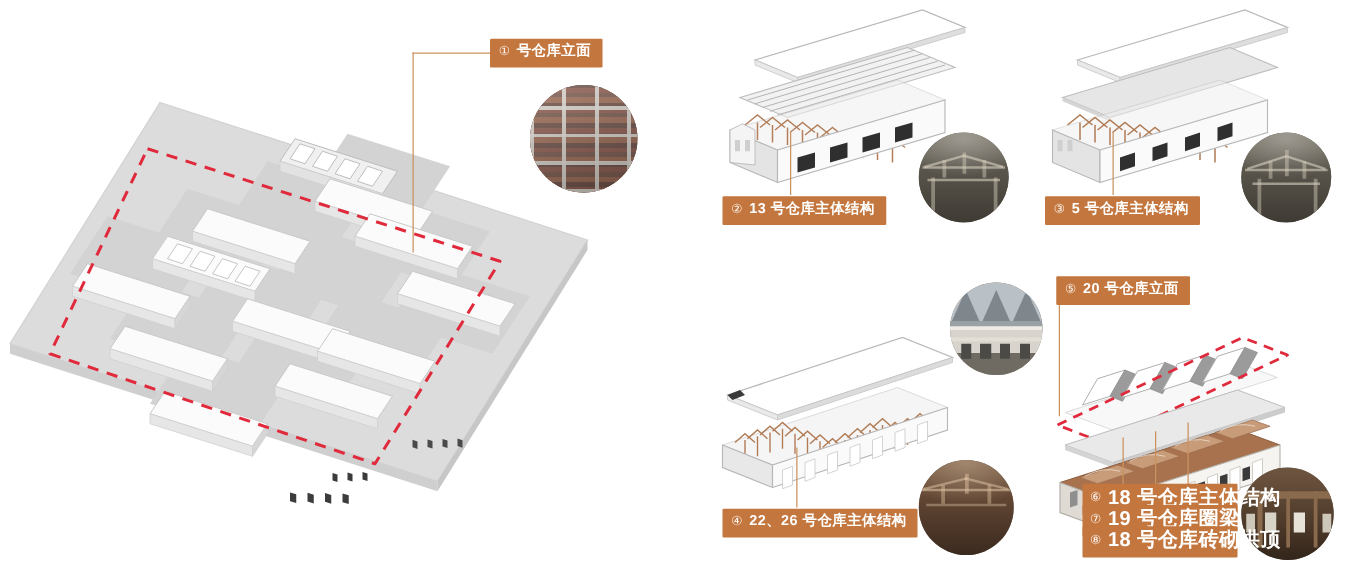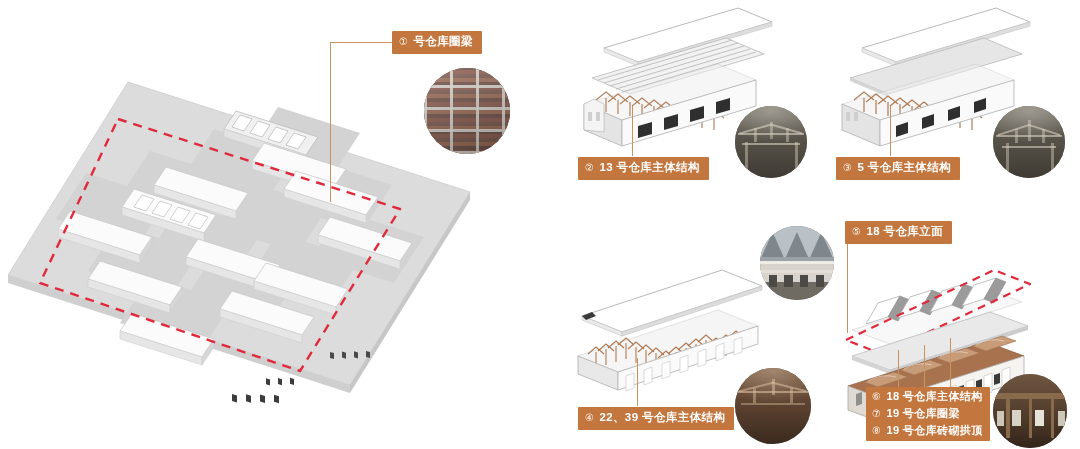--- a/index.html
+++ b/index.html
@@ -31,21 +31,21 @@
   }
   .chip .num{
     display:inline-block;
     font-size:10px;
     font-weight:normal;
     line-height:1;
     opacity:.95;
   }
   .chip .txt{font-size:11.5px;}
   .chip.sm{padding:4px 8px 5px 6px;}
-  .chip.sm .txt{font-size:11px;}
+  .chip.sm .txt{font-size:16px;}
 
   
   .lead{position:absolute;background:#c9935f;}
   .lead.v{width:1px;}
   .lead.h{height:1px;}
 
   
   .photo{
     position:absolute;
     border-radius:50%;
@@ -541,51 +541,51 @@
     <div class="archband" style="left:78%;top:26%;width:5%;height:60%;"></div>
     <div class="opening" style="left:26%;top:48%;width:12%;height:22%;background:#d8d3c7;"></div>
     <div class="opening" style="left:57%;top:48%;width:12%;height:22%;background:#e6e2d8;"></div>
     <div class="opening" style="left:6%;top:50%;width:9%;height:20%;background:#cdc7ba;"></div>
     <div class="opening" style="left:88%;top:50%;width:9%;height:20%;background:#cdc7ba;"></div>
   </div>
 </div>
 
 <div class="chip" style="left:392px;top:31px;">
   <span class="num">①</span>
-  <span class="txt">号仓库圈梁</span>
+  <span class="txt">号仓库立面</span>
 </div>
 
 <div class="chip" style="left:578px;top:157px;">
   <span class="num">②</span>
   <span class="txt">13 号仓库主体结构</span>
 </div>
 
 <div class="chip" style="left:836px;top:157px;">
   <span class="num">③</span>
   <span class="txt">5 号仓库主体结构</span>
 </div>
 
 <div class="chip" style="left:578px;top:407px;">
   <span class="num">④</span>
-  <span class="txt">22、39 号仓库主体结构</span>
+  <span class="txt">22、26 号仓库主体结构</span>
 </div>
 
 <div class="chip" style="left:845px;top:221px;">
   <span class="num">⑤</span>
-  <span class="txt">18 号仓库立面</span>
+  <span class="txt">20 号仓库立面</span>
 </div>
 
 <div class="chip sm" style="left:866px;top:387px;width:110px;">
   <span class="num">⑥</span>
   <span class="txt">18 号仓库主体结构</span>
 </div>
 
 <div class="chip sm" style="left:866px;top:404px;width:110px;">
   <span class="num">⑦</span>
   <span class="txt">19 号仓库圈梁</span>
 </div>
 
 <div class="chip sm" style="left:866px;top:421px;width:110px;">
   <span class="num">⑧</span>
-  <span class="txt">19 号仓库砖砌拱顶</span>
+  <span class="txt">18 号仓库砖砌拱顶</span>
 </div>
 
 </div>
 
 </body></html>

